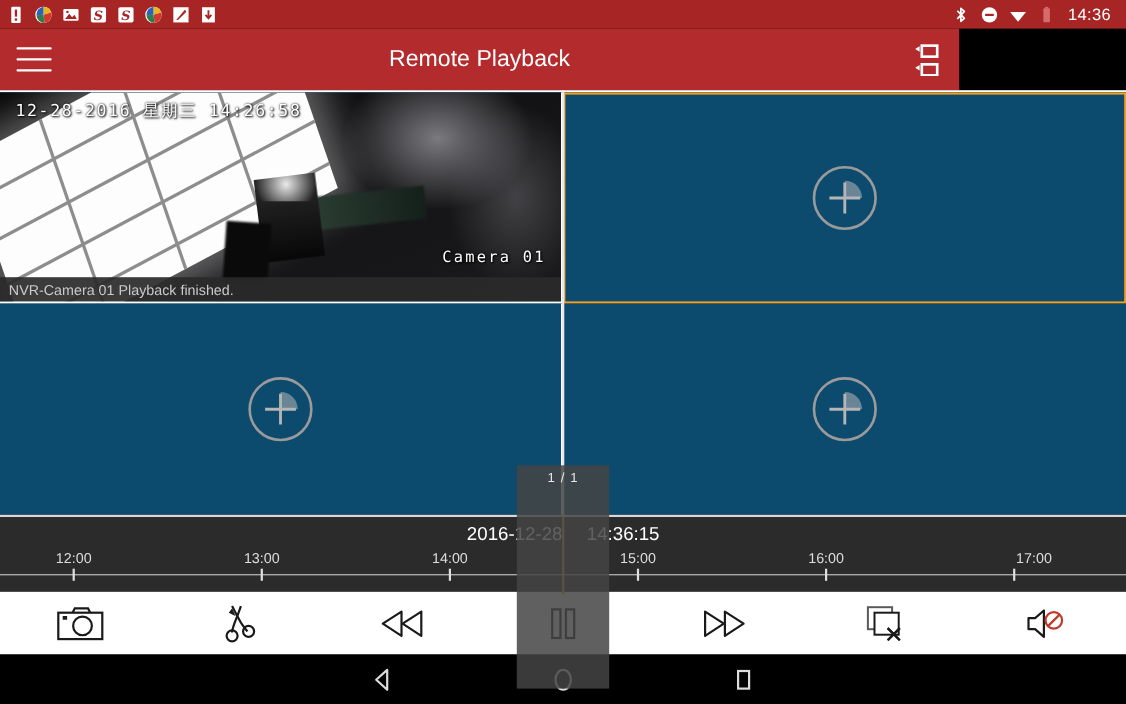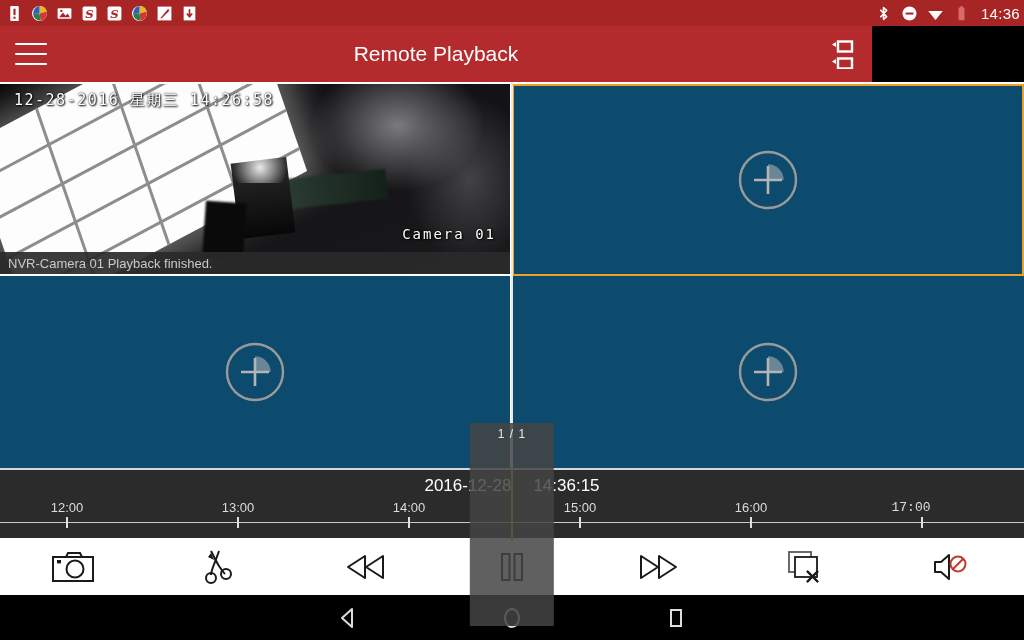--- a/index.html
+++ b/index.html
@@ -5,21 +5,21 @@
   * { margin:0; padding:0; box-sizing:border-box; }
   html,body { width:1024px; height:640px; overflow:hidden; background:#000;
     font-family:"Liberation Sans", sans-serif; }
 
   #app { position:relative; width:1024px; height:640px; background:#000; }
 
   
   .statusbar { position:absolute; left:0; top:0; width:1024px; height:26px;
     background:#a82526; display:flex; align-items:center; }
   .sb-left { display:flex; align-items:center; gap:8px; padding-left:6px; }
-  .sb-right { margin-left:auto; display:flex; align-items:flex-end; gap:9px; padding-right:4px; }
+  .sb-right { margin-left:auto; display:flex; align-items:flex-end; gap:9px; padding-right:14px; }
   .sb-ico { width:17px; height:17px; display:block; }
   .sb-clock { color:#fff; font-size:15px; letter-spacing:.3px; padding-left:2px; }
 
   
   .appbar { position:absolute; left:0; top:26px; width:872px; height:56px;
     background:#b42b2d; }
   .appbar .hamburger { position:absolute; left:12px; top:50%; transform:translateY(-50%);
     width:38px; height:30px; padding:4px 3px; display:flex; flex-direction:column;
     justify-content:space-between; cursor:pointer; }
   .appbar .hamburger i { display:block; height:2px; background:#fff; border-radius:1px; }
@@ -250,21 +250,21 @@
   <div class="timeline">
     <div class="tl-readout">
       <span class="date">2016-12-28</span><span class="time">14:36:15</span>
     </div>
     <div class="tl-ticklabels">
       <span style="left:67px;">12:00</span>
       <span style="left:238px;">13:00</span>
       <span style="left:409px;">14:00</span>
       <span style="left:580px;">15:00</span>
       <span style="left:751px;">16:00</span>
-      <span style="left:911px;font-family:Liberation Mono, monospace;">17:00</span>
+      <span style="left:940px;">17:00</span>
     </div>
     <div class="tl-axis"></div>
     <div class="tl-tick" style="left:66px;"></div>
     <div class="tl-tick" style="left:237px;"></div>
     <div class="tl-tick" style="left:408px;"></div>
     <div class="tl-tick" style="left:579px;"></div>
     <div class="tl-tick" style="left:750px;"></div>
     <div class="tl-tick" style="left:921px;"></div>
     <div class="tl-playhead"></div>
   </div>

